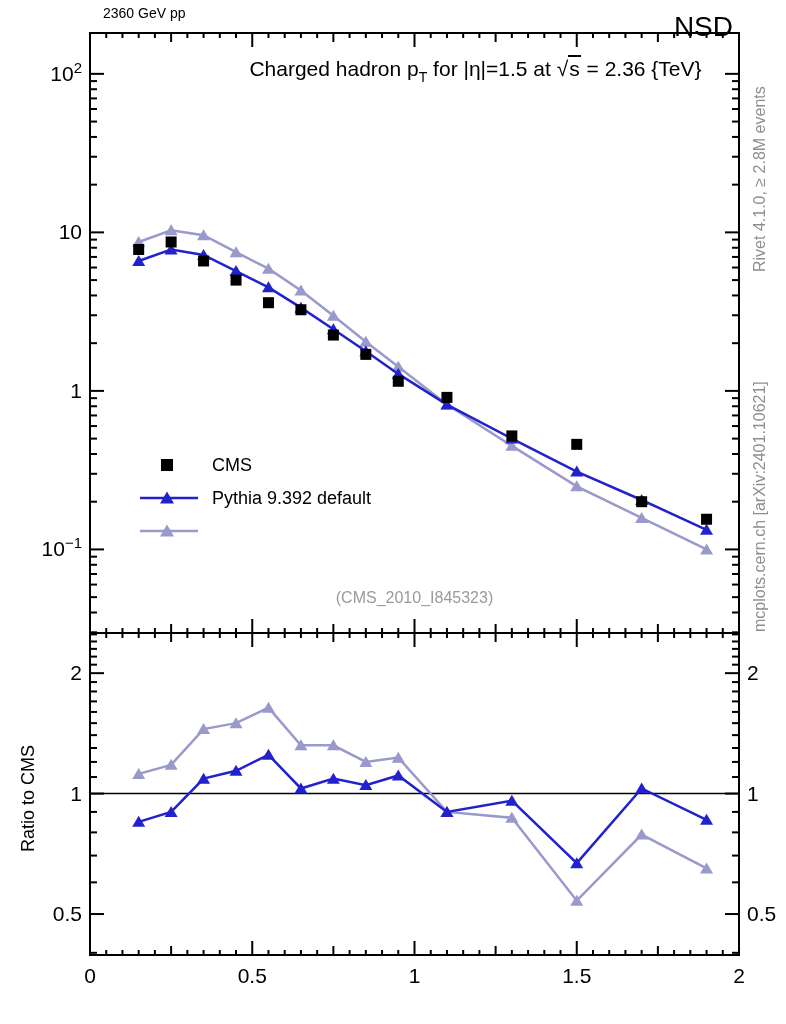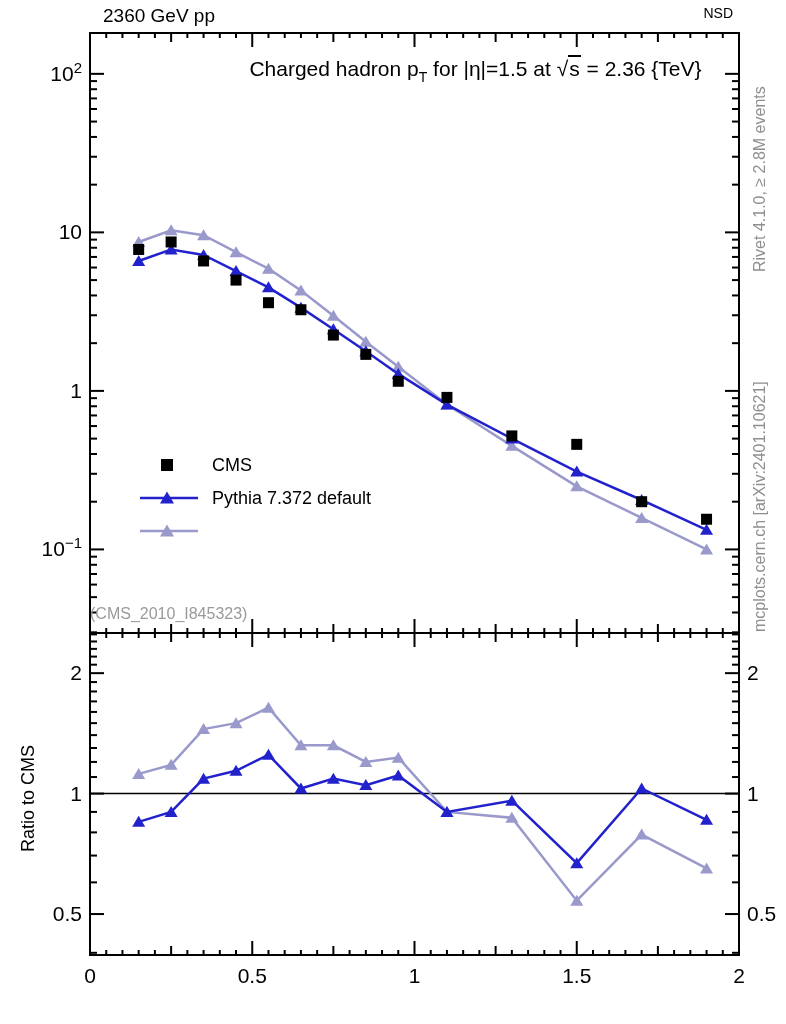--- a/index.html
+++ b/index.html
@@ -1,29 +1,29 @@
 <!DOCTYPE html>
 <html><head>
 <meta charset="utf-8">
 <style>
   html,body{margin:0;padding:0;background:#fff;}
   #page{position:relative;width:786px;height:1024px;background:#fff;
         font-family:"Liberation Sans",sans-serif;color:#000;overflow:hidden;}
   #chart-svg{position:absolute;left:0;top:0;}
   .overlay{position:absolute;}
-  #header-left{left:103px;top:5px;font-size:19px;}
-  #header-right{right:53px;top:5px;font-size:14px;}
+  #header-left{left:103px;top:5px;font-size:14px;}
+  #header-right{right:53px;top:11px;font-size:28px;}
   #plot-title{left:90px;top:57px;width:771px;text-align:center;font-size:21px;}
   .sub-t{font-size:14px;position:relative;top:6px;}
   .sqrt-arg{border-top:2px solid #000;padding:0 1px;}
   #legend{left:138px;top:443px;}
   .legend-row{display:flex;align-items:flex-end;height:33px;}
   .legend-marker{width:62px;height:22px;display:inline-block;}
   .legend-label{margin-left:12px;font-size:18px;}
-  #watermark{left:90px;top:589px;width:649px;text-align:left;font-size:16px;color:#9a9a9a;margin-top:16px;}
+  #watermark{left:90px;top:589px;width:649px;text-align:center;font-size:16px;color:#9a9a9a;}
   #ratio-label{left:18px;top:852px;transform-origin:0 0;transform:rotate(-90deg);
                font-size:18px;white-space:nowrap;}
   .vnote{color:#8f8f8f;font-size:16px;transform-origin:0 0;transform:rotate(-90deg);
          white-space:nowrap;}
   #note-top{left:751px;top:272px;}
   #note-bottom{left:751px;top:632px;}
 </style>
 </head>
 <body>
 
@@ -432,21 +432,21 @@
       <span class="legend-marker"><svg width="62" height="22">
             <rect x="23" y="5" width="12" height="12" fill="#000000"></rect>
           </svg></span>
       <span class="legend-label">CMS</span>
     </div>
     <div class="legend-row">
       <span class="legend-marker"><svg width="62" height="22">
             <line x1="2" y1="11" x2="60" y2="11" stroke="#2222cc" stroke-width="2.5"></line>
             <path d="M 29 4.5 L 22 16.5 L 36 16.5 Z" fill="#2222cc"></path>
           </svg></span>
-      <span class="legend-label">Pythia 7.372 default</span>
+      <span class="legend-label">Pythia 9.392 default</span>
     </div>
     <div class="legend-row">
       <span class="legend-marker"><svg width="62" height="22">
             <line x1="2" y1="11" x2="60" y2="11" stroke="#9999cc" stroke-width="2.5"></line>
             <path d="M 29 4.5 L 22 16.5 L 36 16.5 Z" fill="#9999cc"></path>
           </svg></span>
     </div>
   </div>
 
   <div class="overlay" id="watermark">(CMS_2010_I845323)</div>

